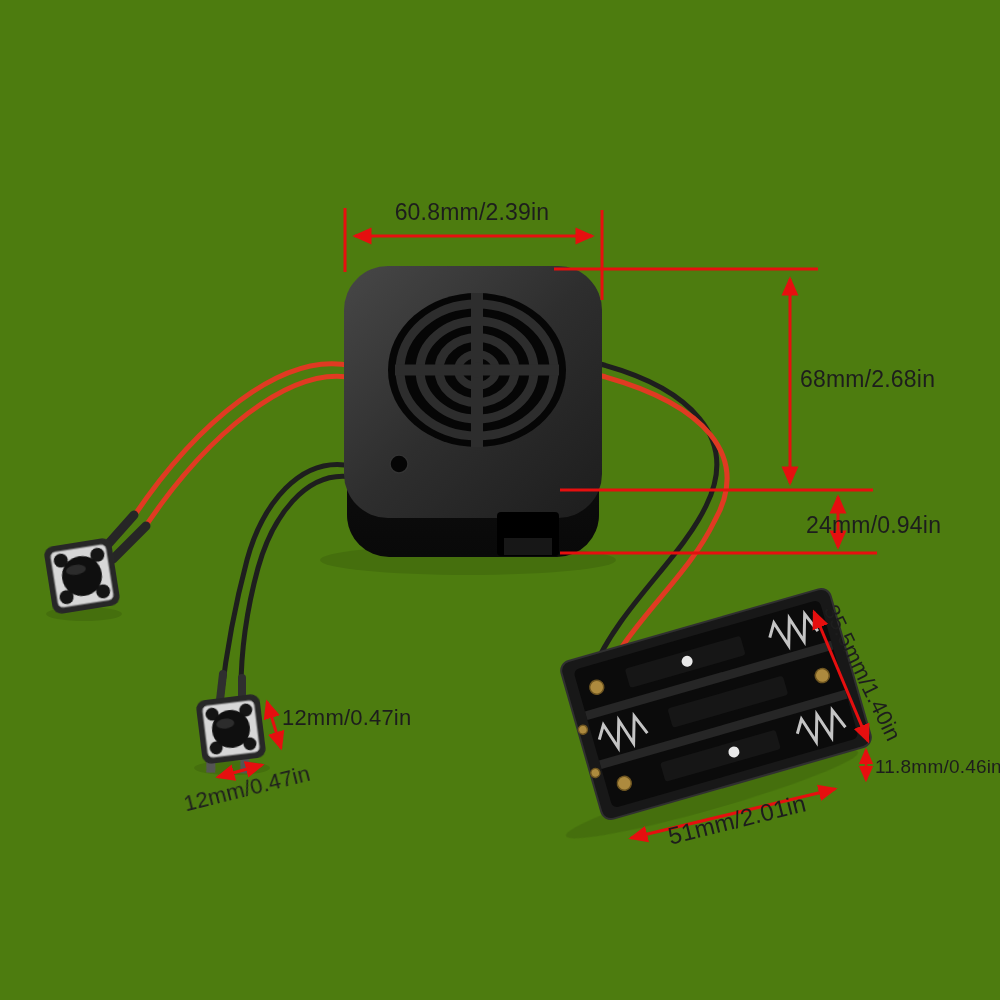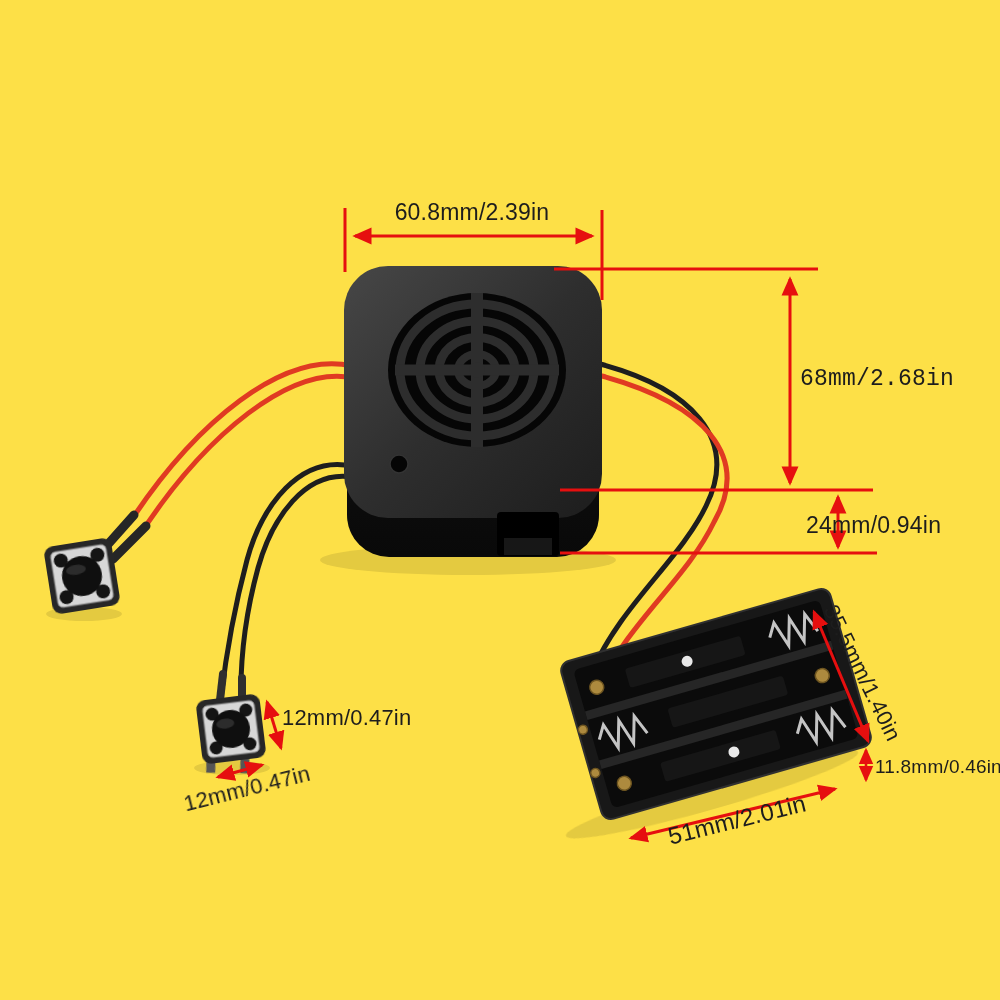--- a/index.html
+++ b/index.html
@@ -1,19 +1,19 @@
 <!DOCTYPE html>
 <html><head>
 <meta charset="utf-8">
 <style>
   html,body{margin:0;padding:0;background:#ffffff;}
   .stage{
     position:relative;
     width:1000px;height:1000px;
-    background:#fde047;
+    background:#4d7c0f;
     overflow:hidden;
     font-family:"Liberation Sans", sans-serif;
   }
   .stage svg{position:absolute;left:0;top:0;}
   .dim-label{
     position:absolute;
     color:#1d1d1d;
     font-size:23px;
     letter-spacing:0.2px;
     white-space:nowrap;
@@ -162,21 +162,21 @@
       <line x1="218" y1="777" x2="262" y2="765" marker-start="url(#ah)" marker-end="url(#ah)"></line>
 
       <line x1="814" y1="612" x2="868" y2="741" marker-start="url(#ah)" marker-end="url(#ah)"></line>
       <line x1="866" y1="750" x2="866" y2="780" stroke-width="2.6" marker-start="url(#ah)" marker-end="url(#ah)"></line>
       <line x1="631" y1="838" x2="835" y2="789" marker-start="url(#ah)" marker-end="url(#ah)"></line>
     </g>
   </svg>
 
   <span class="dim-label center" style="left:472px;top:201px;">60.8mm/2.39in</span>
 
-  <span class="dim-label" style="left:800px;top:368px;font-family:Liberation Mono, monospace;">68mm/2.68in</span>
+  <span class="dim-label" style="left:800px;top:368px;">68mm/2.68in</span>
 
   <span class="dim-label" style="left:806px;top:514px;">24mm/0.94in</span>
 
   <span class="dim-label" style="left:282px;top:707px;font-size:22px;">12mm/0.47in</span>
 
   <span class="dim-label rot" style="left:247px;top:789px;font-size:22px;transform:translate(-50%,-50%) rotate(-14deg);">12mm/0.47in</span>
 
   <span class="dim-label rot" style="left:862px;top:673px;font-size:22px;transform:translate(-50%,-50%) rotate(64deg);">35.5mm/1.40in</span>
 
   <span class="dim-label" style="left:875px;top:757px;font-size:19px;">11.8mm/0.46in</span>

